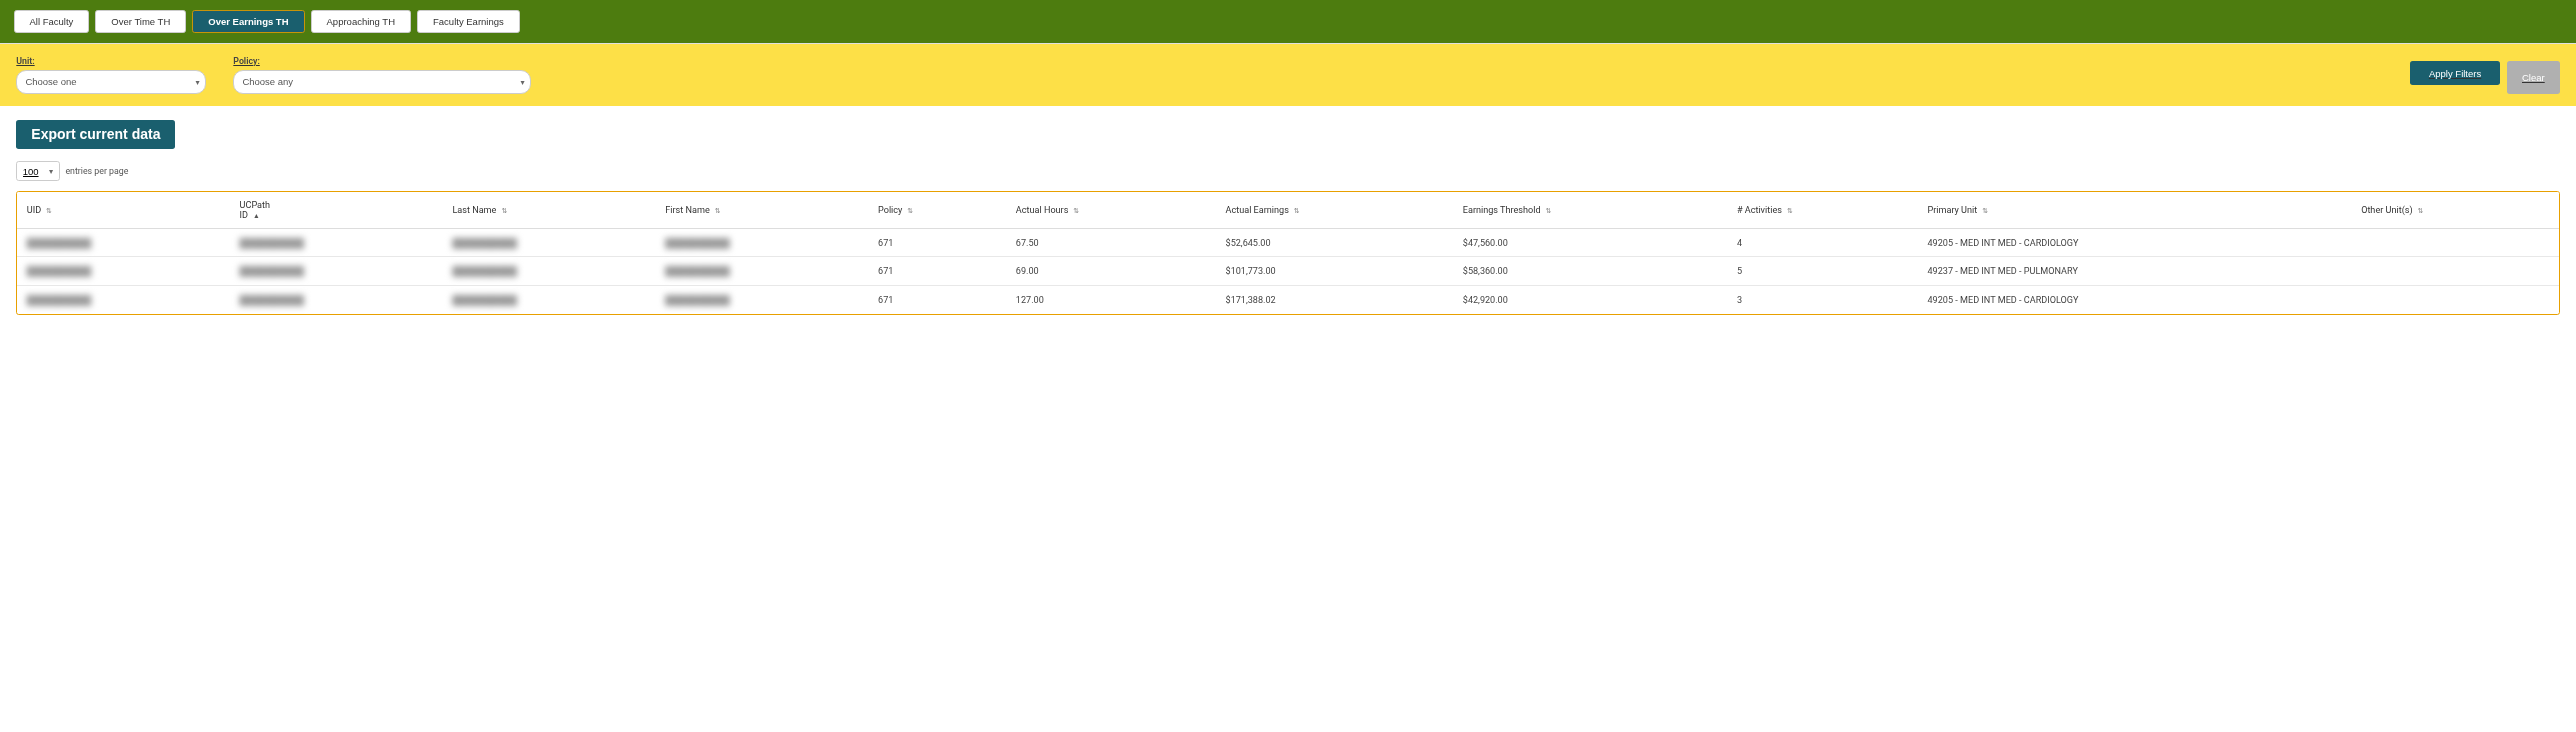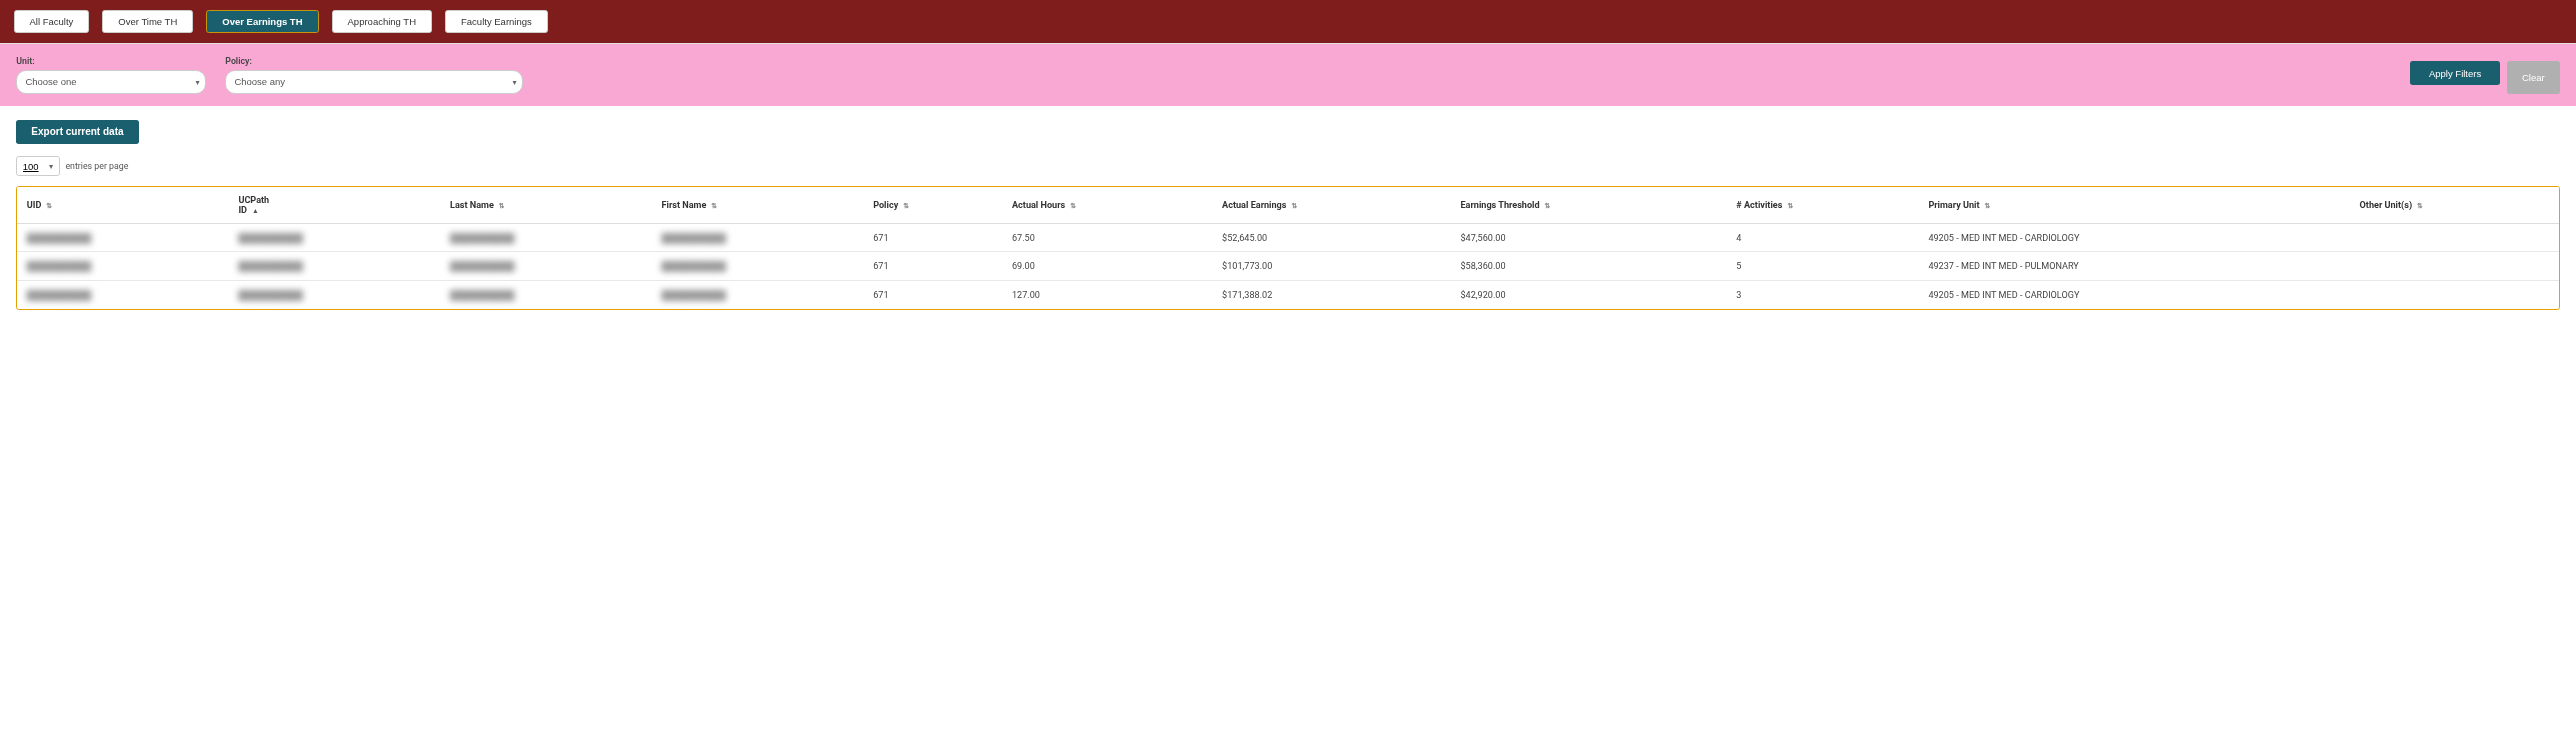--- a/index.html
+++ b/index.html
@@ -6,48 +6,49 @@
     body {
       font-family: -apple-system, BlinkMacSystemFont, "Segoe UI", Roboto, Arial, sans-serif;
       font-size: 9.5px;
       background: #fff;
       color: #333;
     }
 
     
     .tab-bar {
       display: flex;
-      gap: 13px;
+      gap: 6px;
       padding: 9.5px 13.5px;
-      background: #7f1d1d;
+      background: #4d7c0f;
       border-bottom: 0.7px solid #e0e0e0;
     }
     .tab-btn {
       padding: 5.4px 15px;
       border: 1px solid #ccc;
       border-radius: 2.7px;
       background: #fff;
       cursor: pointer;
       font-size: 9.5px;
       color: #333;
     }
     .tab-btn.active {
       border: 1.7px solid #c8940a;
       background: #1a5f6e;
       color: #fff;
       font-weight: 600;
     }
 
     
     .filter-bar {
-      background: #f9a8d4;
+      background: #fde047;
       padding: 12.2px 16.3px;
       display: flex;
       align-items: flex-end;
-      gap: 19px;
+      gap: 27px;
+      text-decoration: underline;
     }
     .filter-group {
       display: flex;
       flex-direction: column;
       gap: 4.1px;
     }
     .filter-group label {
       font-size: 8.8px;
       font-weight: 600;
       color: #444;
@@ -96,21 +97,21 @@
     
     .content {
       padding: 13.5px 16.3px;
     }
     .btn-export {
       padding: 6.8px 15px;
       background: #1a5f6e;
       color: #fff;
       border: none;
       border-radius: 2.7px;
-      font-size: 10px;
+      font-size: 14px;
       cursor: pointer;
       font-weight: 600;
       margin-bottom: 12.2px;
     }
 
     
     .entries-row {
       display: flex;
       align-items: center;
       gap: 5.4px;
@@ -143,21 +144,21 @@
       border-collapse: collapse;
       font-size: 9.1px;
     }
     thead tr {
       background: #fff;
       border-bottom: 1.4px solid #ddd;
     }
     thead th {
       padding: 8.1px 9.5px;
       text-align: left;
-      font-weight: 700;
+      font-weight: 400;
       color: #333;
       white-space: nowrap;
       position: relative;
     }
     thead th .sort-icon {
       display: inline-block;
       margin-left: 2.7px;
       font-size: 6.8px;
       color: #888;
     }

